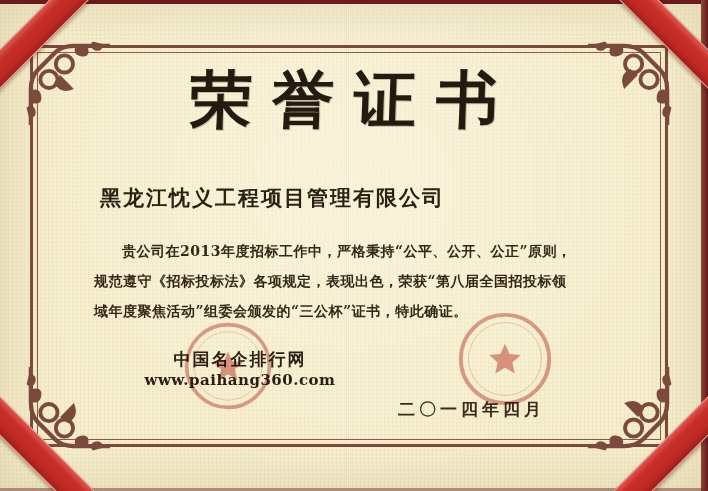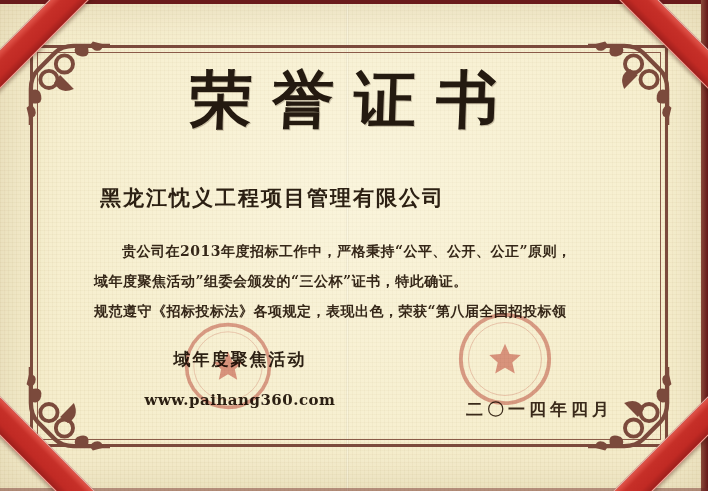--- a/index.html
+++ b/index.html
@@ -43,24 +43,24 @@
     font-size:62px;font-weight:bold;color:#241a10;letter-spacing:20px;
     text-shadow:1px 1px 0 rgba(60,40,20,.25);transform:skewX(-2deg);}
   .recipient{position:absolute;left:76px;top:184px;z-index:5;
     font-size:21px;font-weight:bold;color:#2c2013;letter-spacing:2px;margin-left:24px;}
   .body-text{position:absolute;left:94px;top:236px;width:528px;z-index:5;
     font-size:14px;line-height:30px;font-weight:bold;color:#352718;letter-spacing:.5px;}
   .body-line.indent{padding-left:2em;}
 
   .issuer{position:absolute;z-index:5;text-align:center;color:#2c2013;}
   .issuer .name{font-size:17px;font-weight:bold;letter-spacing:2px;}
-  .issuer .url{font-size:15px;font-weight:bold;letter-spacing:.5px;margin-top:20px;}
+  .issuer .url{font-size:15px;font-weight:bold;letter-spacing:.5px;margin-top:0;}
   .issuer-left{left:140px;top:348px;width:200px;}
   .issuer-right{left:398px;top:344px;width:215px;}
-  .date-line{position:absolute;left:398px;top:398px;width:215px;text-align:right;z-index:5;
+  .date-line{position:absolute;left:398px;top:398px;width:215px;text-align:left;z-index:5;
     font-size:17px;font-weight:bold;color:#3a2a1a;letter-spacing:4px;}
 
   .seal{position:absolute;z-index:7;opacity:.5;mix-blend-mode:multiply;}
   .seal.left{left:183px;top:321px;}
   .seal.right{left:457px;top:311px;}
 </style>
 </head>
 <body>
 
 <svg width="0" height="0" style="position:absolute">
@@ -116,26 +116,26 @@
   <div class="ribbon tr"></div>
   <div class="ribbon bl"></div>
   <div class="ribbon br"></div>
 
   <div class="title">荣誉证书</div>
 
   <div class="recipient">黑龙江忱义工程项目管理有限公司</div>
 
   <div class="body-text">
     <div class="body-line indent">贵公司在2013年度招标工作中，严格秉持“公平、公开、公正”原则，</div>
+    <div class="body-line">规范遵守《招标投标法》各项规定，表现出色，荣获“第八届全国招投标领</div>
     <div class="body-line">域年度聚焦活动”组委会颁发的“三公杯”证书，特此确证。</div>
-    <div class="body-line">规范遵守《招标投标法》各项规定，表现出色，荣获“第八届全国招投标领</div>
   </div>
 
   <div class="issuer issuer-left">
-    <div class="name">域年度聚焦活动</div>
+    <div class="name">中国名企排行网</div>
     <div class="url">www.paihang360.com</div>
   </div>
 
   <div class="issuer issuer-right">
   </div>
 
   <div class="date-line">二〇一四年四月</div>
 
   <svg class="seal left" width="90" height="90">
       <use href="#seal-sym"></use>

